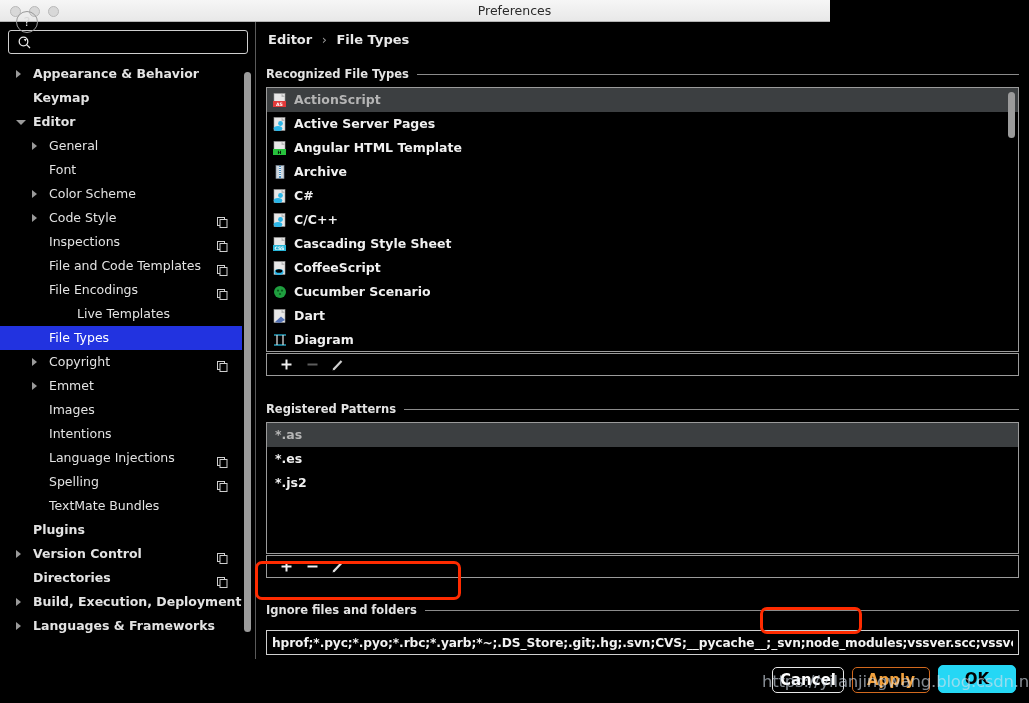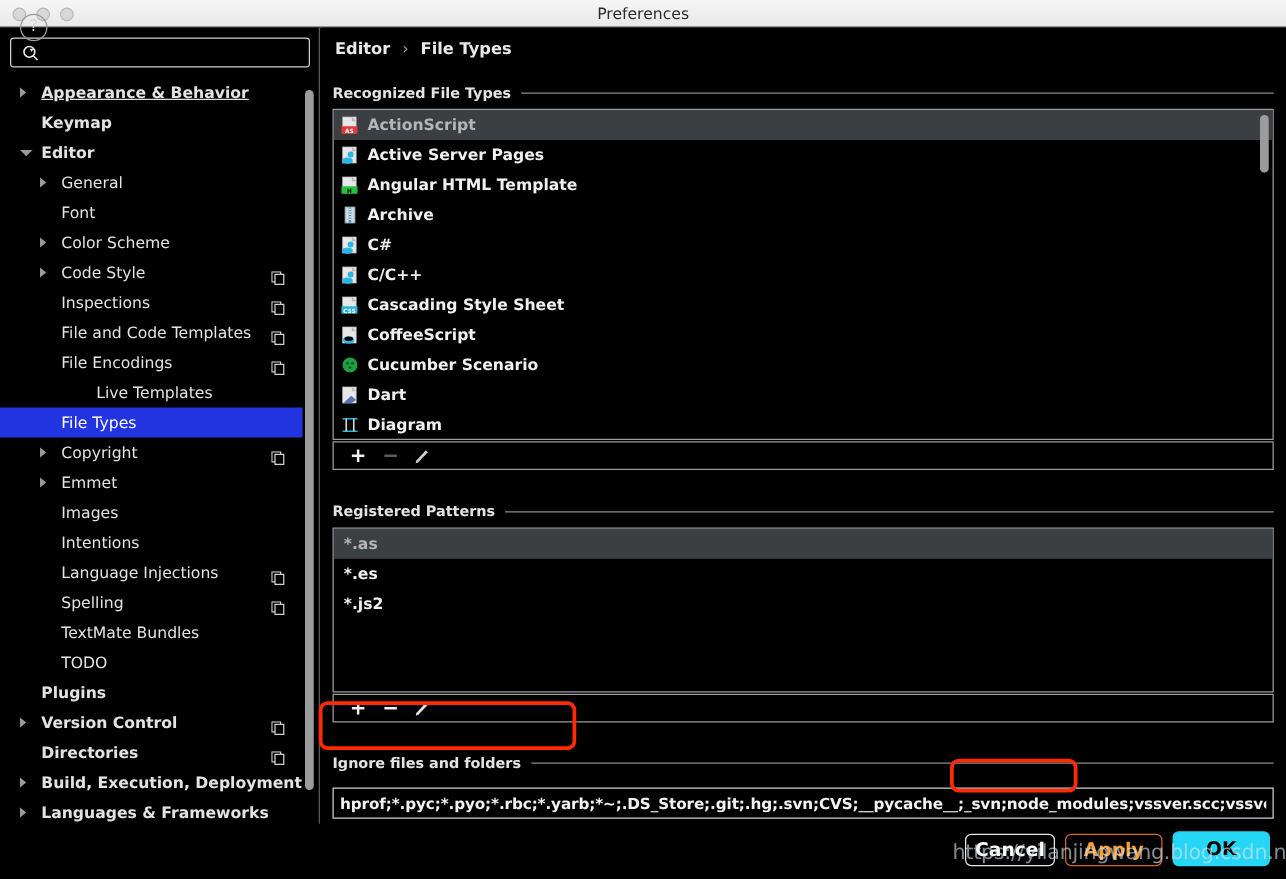--- a/index.html
+++ b/index.html
@@ -13,21 +13,21 @@
   #app {
     position: relative;
     width: 1029px; height: 703px;
     background: #000000;
     overflow: hidden;
   }
 
   
   .titlebar {
     position: absolute; left: 0; top: 0;
-    width: 1029px; height: 22px;
+    width: 830px; height: 22px;
     background: linear-gradient(#f6f6f6, #e8e8e8);
     border-bottom: 1px solid #b4b4b4;
   }
   .traffic { position: absolute; top: 6px; display: flex; gap: 8px; left: 10px; }
   .tl { width: 11px; height: 11px; border-radius: 50%;
         background: #d8d8d8; border: 1px solid #b9b9b9; }
   .title-text {
     position: absolute; left: 0; top: 3px; width: 1029px;
     text-align: center; font-size: 12.5px; color: #2b2b2b;
     font-family: "DejaVu Sans", "Liberation Sans", sans-serif;
@@ -206,21 +206,21 @@
           <svg width="16" height="16" viewBox="0 0 16 16">
             <circle cx="6.5" cy="6.5" r="4.3" fill="none" stroke="#e8e8e8" stroke-width="1.3"></circle>
             <line x1="9.6" y1="9.6" x2="13" y2="13" stroke="#e8e8e8" stroke-width="1.3"></line>
             <polygon points="12,4.5 16,4.5 14,8" fill="#e8e8e8" transform="translate(-2.2,0.6) scale(0.75)"></polygon>
           </svg>
         </span>
         <input class="search-input" type="text" value="" placeholder="" style="">
       </div>
     </div>
     <div class="tree" id="tree">
-        <div class="tree-item bold"><span class="arrow" style="left: 16px;"></span><span style="padding-left: 33px; text-decoration: underline;">Appearance &amp; Behavior</span></div>
+        <div class="tree-item bold"><span class="arrow" style="left: 16px;"></span><span style="padding-left: 33px;">Appearance &amp; Behavior</span></div>
         <div class="tree-item bold"><span style="padding-left: 33px;">Keymap</span></div>
         <div class="tree-item bold"><span class="arrow open" style="left: 16px;"></span><span style="padding-left: 33px;">Editor</span></div>
         <div class="tree-item"><span class="arrow" style="left: 32px;"></span><span style="padding-left: 49px;">General</span></div>
         <div class="tree-item"><span style="padding-left: 49px;">Font</span></div>
         <div class="tree-item"><span class="arrow" style="left: 32px;"></span><span style="padding-left: 49px;">Color Scheme</span></div>
         <div class="tree-item"><span class="arrow" style="left: 32px;"></span><span style="padding-left: 49px;">Code Style</span><span class="copy-ico"><svg width="11" height="11" viewBox="0 0 11 11">
               <rect x="0.5" y="0.5" width="7" height="8" fill="none" stroke="#cfcfcf" stroke-width="1"></rect>
               <rect x="3" y="2.5" width="7" height="8" fill="#000" stroke="#cfcfcf" stroke-width="1"></rect>
             </svg></span></div>
         <div class="tree-item"><span style="padding-left: 49px;">Inspections</span><span class="copy-ico"><svg width="11" height="11" viewBox="0 0 11 11">
@@ -246,21 +246,20 @@
         <div class="tree-item"><span style="padding-left: 49px;">Intentions</span></div>
         <div class="tree-item"><span style="padding-left: 49px;">Language Injections</span><span class="copy-ico"><svg width="11" height="11" viewBox="0 0 11 11">
               <rect x="0.5" y="0.5" width="7" height="8" fill="none" stroke="#cfcfcf" stroke-width="1"></rect>
               <rect x="3" y="2.5" width="7" height="8" fill="#000" stroke="#cfcfcf" stroke-width="1"></rect>
             </svg></span></div>
         <div class="tree-item"><span style="padding-left: 49px;">Spelling</span><span class="copy-ico"><svg width="11" height="11" viewBox="0 0 11 11">
               <rect x="0.5" y="0.5" width="7" height="8" fill="none" stroke="#cfcfcf" stroke-width="1"></rect>
               <rect x="3" y="2.5" width="7" height="8" fill="#000" stroke="#cfcfcf" stroke-width="1"></rect>
             </svg></span></div>
         <div class="tree-item"><span style="padding-left: 49px;">TextMate Bundles</span></div>
-        <div class="tree-item"><span style="padding-left: 49px;">TODO</span></div>
         <div class="tree-item bold"><span style="padding-left: 33px;">Plugins</span></div>
         <div class="tree-item bold"><span class="arrow" style="left: 16px;"></span><span style="padding-left: 33px;">Version Control</span><span class="copy-ico"><svg width="11" height="11" viewBox="0 0 11 11">
               <rect x="0.5" y="0.5" width="7" height="8" fill="none" stroke="#cfcfcf" stroke-width="1"></rect>
               <rect x="3" y="2.5" width="7" height="8" fill="#000" stroke="#cfcfcf" stroke-width="1"></rect>
             </svg></span></div>
         <div class="tree-item bold"><span style="padding-left: 33px;">Directories</span><span class="copy-ico"><svg width="11" height="11" viewBox="0 0 11 11">
               <rect x="0.5" y="0.5" width="7" height="8" fill="none" stroke="#cfcfcf" stroke-width="1"></rect>
               <rect x="3" y="2.5" width="7" height="8" fill="#000" stroke="#cfcfcf" stroke-width="1"></rect>
             </svg></span></div>
         <div class="tree-item bold"><span class="arrow" style="left: 16px;"></span><span style="padding-left: 33px;">Build, Execution, Deployment</span></div>

